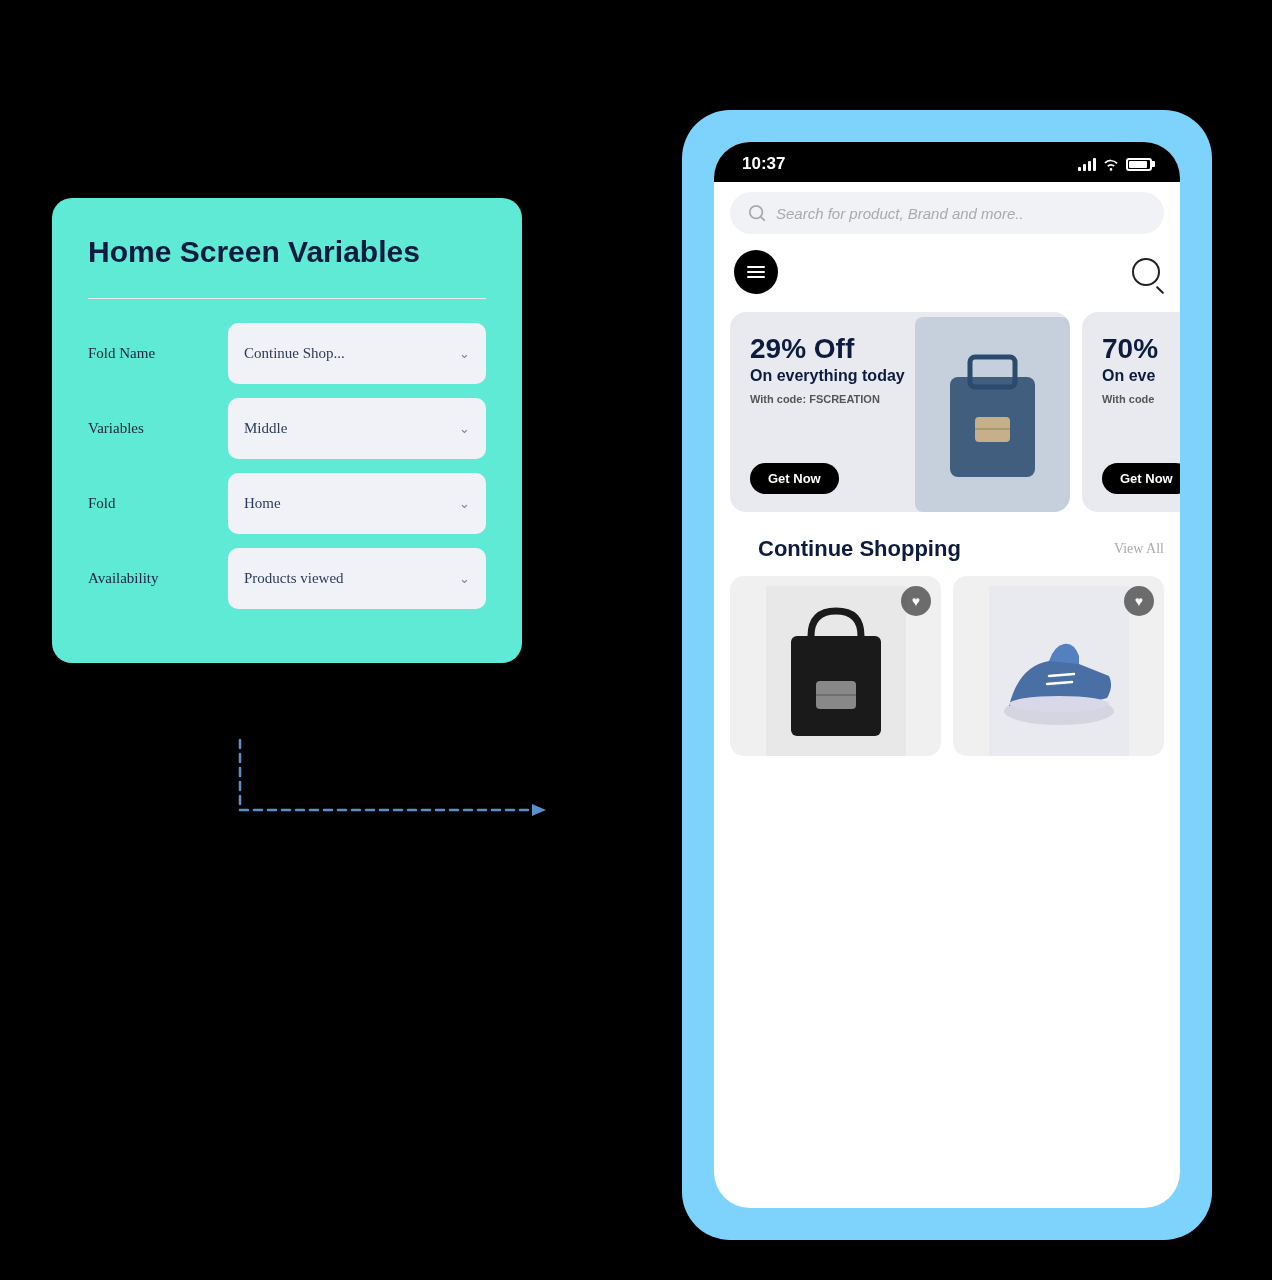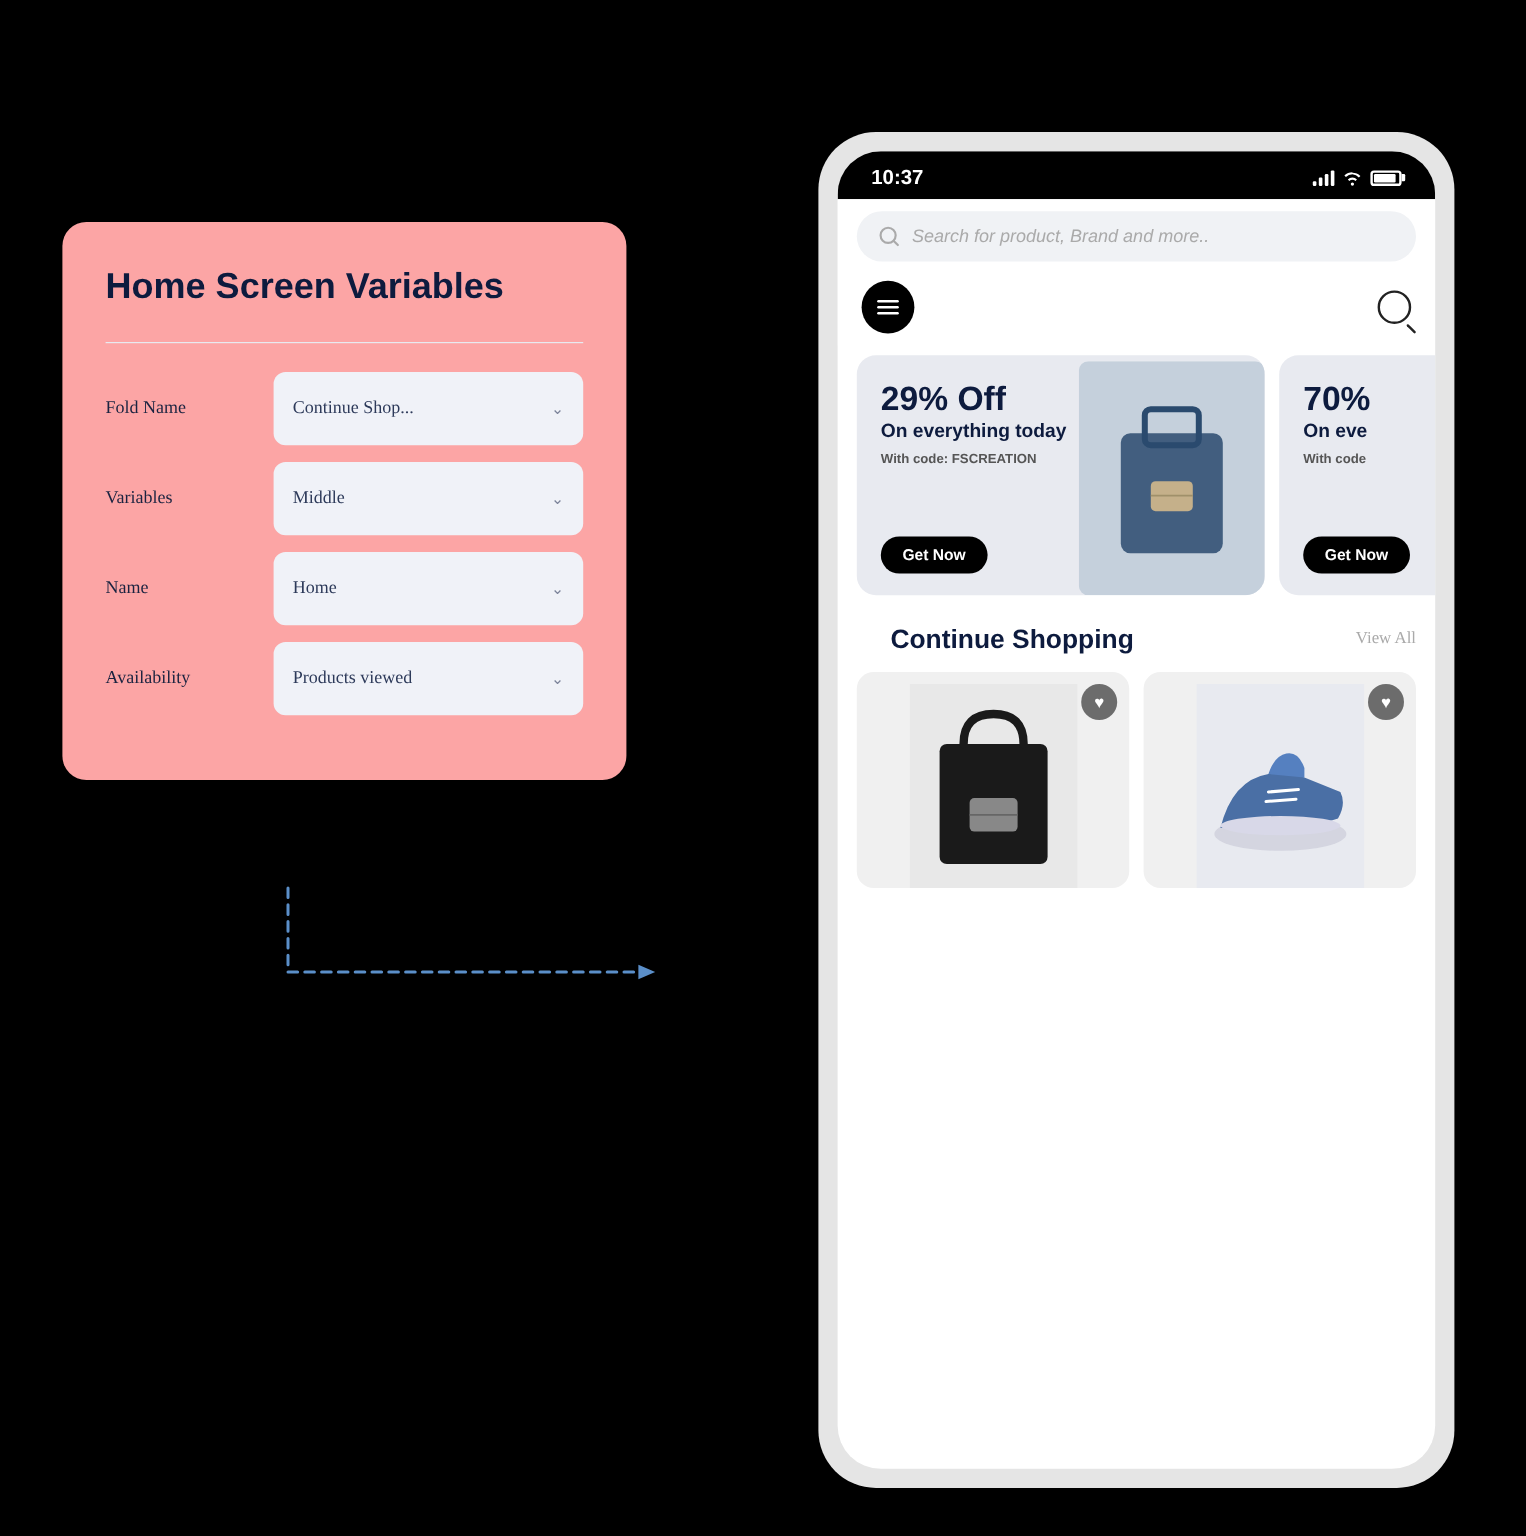--- a/index.html
+++ b/index.html
@@ -9,23 +9,23 @@
       height: 1280px;
       font-family: -apple-system, BlinkMacSystemFont, 'Segoe UI', sans-serif;
       overflow: hidden;
       position: relative;
     }
 
     
     .variables-card {
       position: absolute;
       left: 52px;
-      top: 185px;
+      top: 198px;
       width: 470px;
-      background: #fca5a5;
+      background: #5eead4;
       border-radius: 20px;
       padding: 36px 36px 40px 36px;
       box-shadow: 0 8px 40px rgba(0,0,0,0.13);
       z-index: 10;
     }
 
     .card-title {
       font-size: 30px;
       font-weight: 800;
       color: #0d1b3e;
@@ -85,23 +85,23 @@
       right: 60px;
       top: 110px;
       width: 530px;
       height: 1130px;
       z-index: 8;
     }
 
     .phone-frame {
       width: 100%;
       height: 100%;
-      background: #e5e5e5;
+      background: #7dd3fc;
       border-radius: 48px;
-      padding: 16px;
+      padding: 32px;
       box-shadow: 0 20px 80px rgba(0,0,0,0.5);
     }
 
     .phone-inner {
       width: 100%;
       height: 100%;
       background: #fff;
       border-radius: 36px;
       overflow: hidden;
       display: flex;
@@ -404,21 +404,21 @@
 
   <div class="variable-row">
     <div class="variable-label">Variables</div>
     <div class="variable-select">
       <span class="select-text">Middle</span>
       <span class="chevron-icon">⌄</span>
     </div>
   </div>
 
   <div class="variable-row">
-    <div class="variable-label">Name</div>
+    <div class="variable-label">Fold</div>
     <div class="variable-select">
       <span class="select-text">Home</span>
       <span class="chevron-icon">⌄</span>
     </div>
   </div>
 
   <div class="variable-row">
     <div class="variable-label">Availability</div>
     <div class="variable-select">
       <span class="select-text">Products viewed</span>

